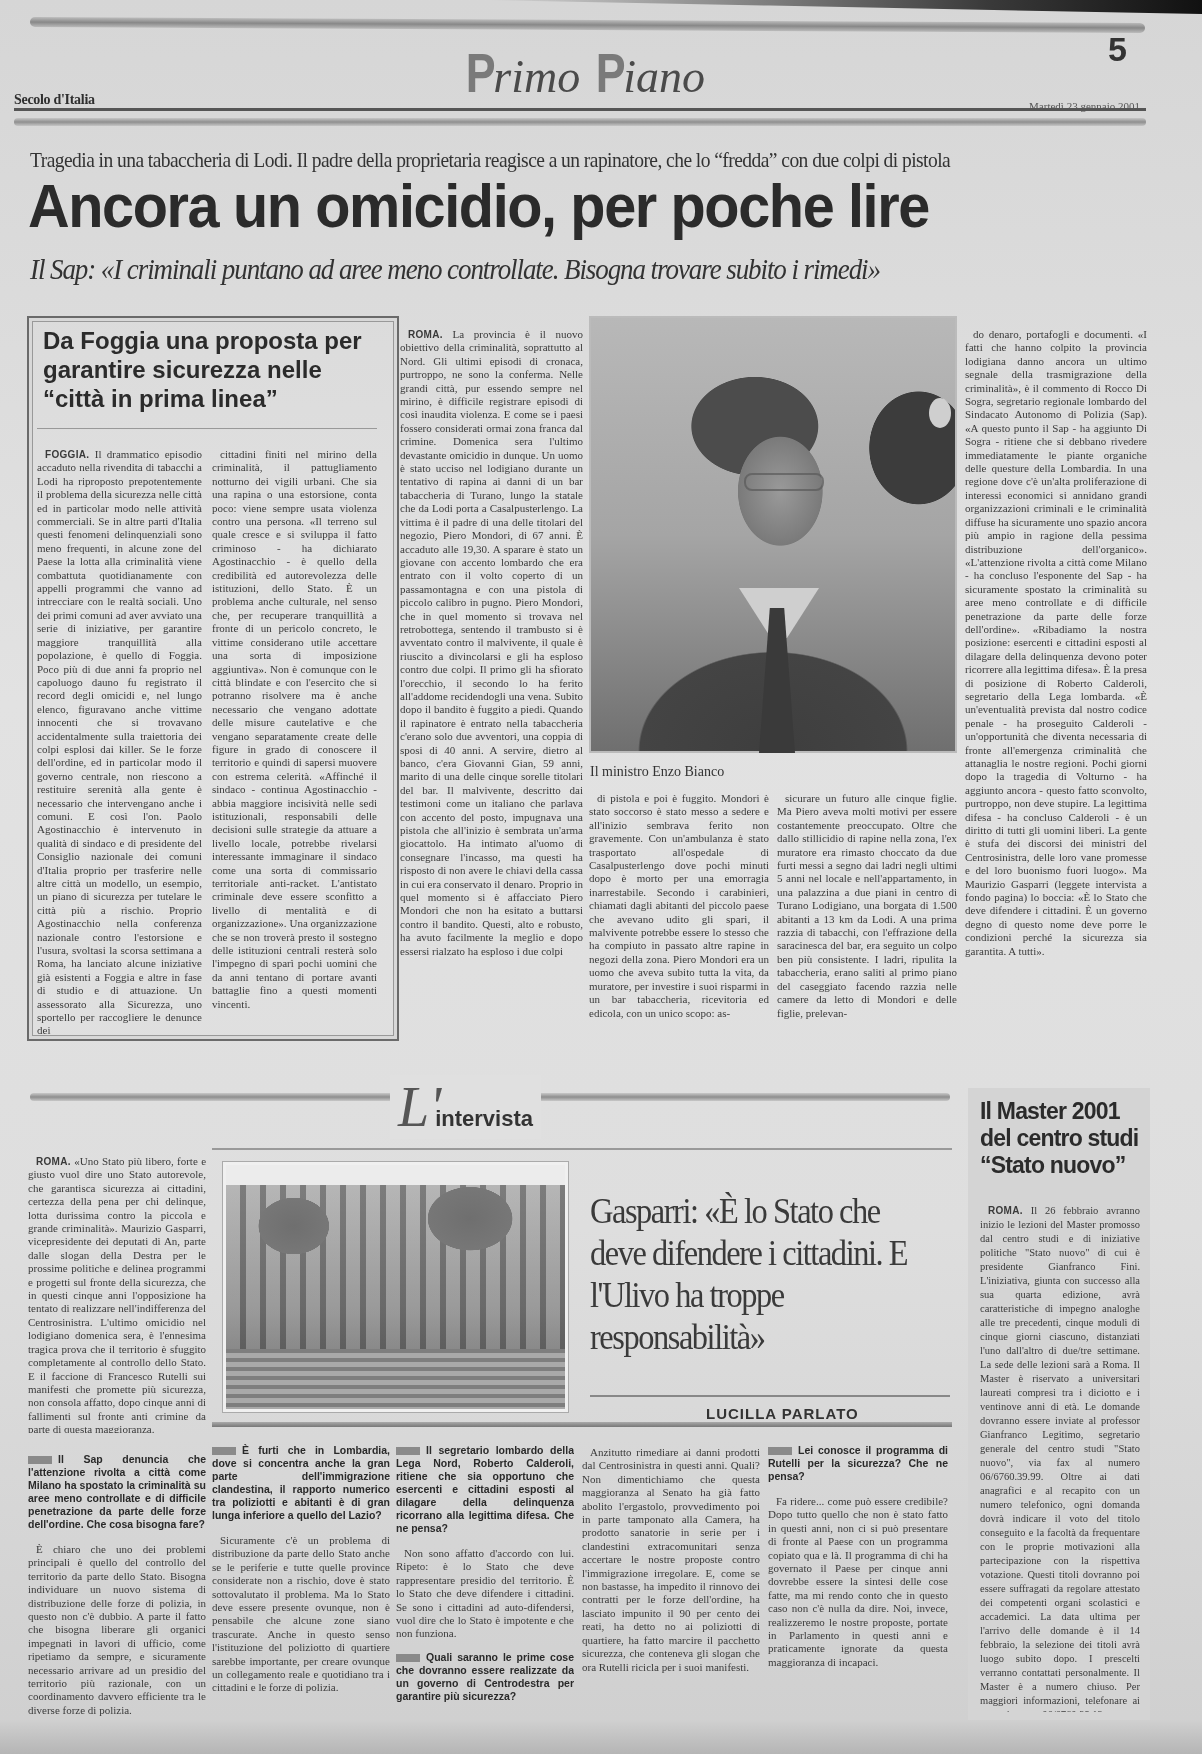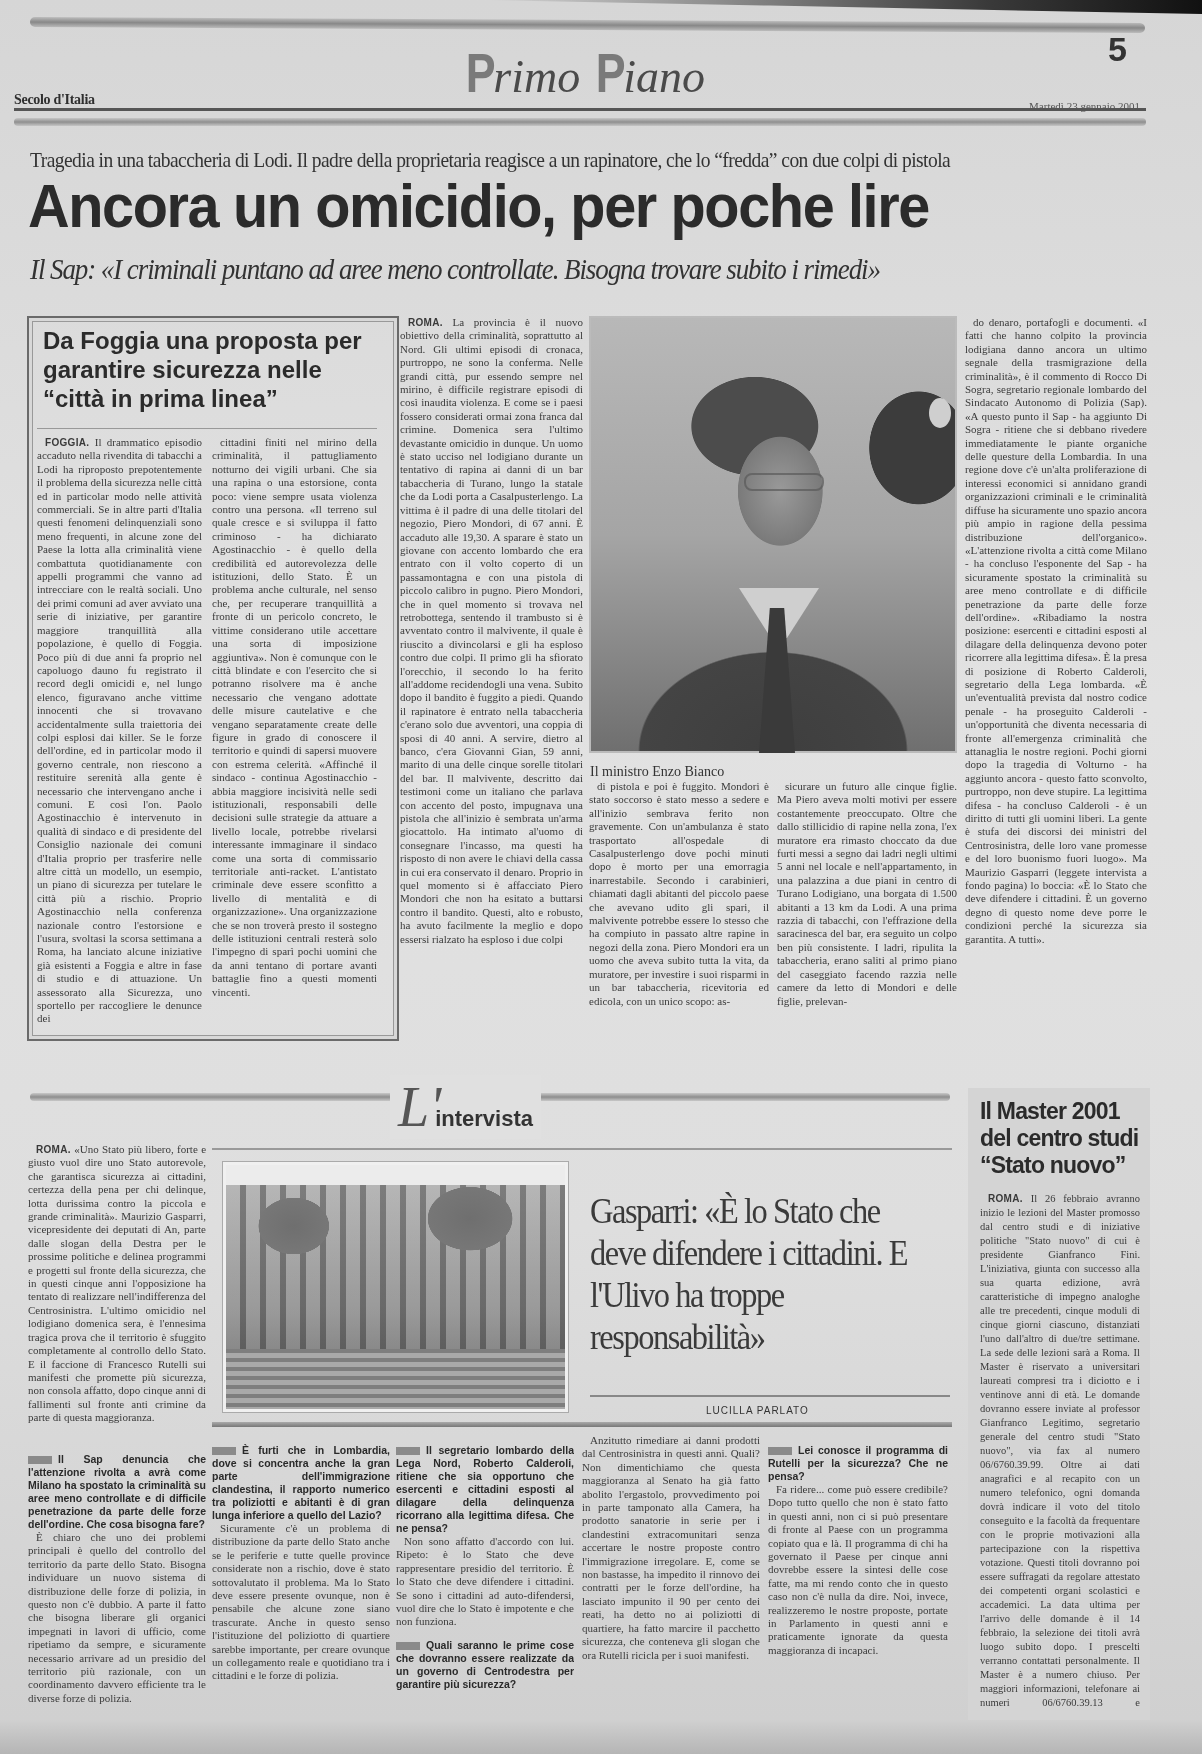--- a/index.html
+++ b/index.html
@@ -46,21 +46,21 @@
 
   
   .foggia-box { position: absolute; left: 27px; top: 316px; width: 372px; height: 725px;
     border: 2px solid #6a6a6a; box-shadow: inset 0 0 0 3px #d8d8d8, inset 0 0 0 4px #999; }
   .foggia-title { position: absolute; left: 14px; top: 8px; font-family: "Liberation Sans", sans-serif;
     font-weight: bold; font-size: 24px; line-height: 29px; color: #2b2b2b; width: 330px; }
   .foggia-rule { position: absolute; left: 8px; top: 110px; width: 340px; height: 1px; background: #999; }
   .foggia-cols { position: absolute; left: 8px; top: 118px; width: 340px; height: 598px; display: flex; gap: 10px; }
 
   .col { font-size: 11px; line-height: 13.4px; text-align: justify; color: #3a3a3a; overflow: hidden; }
-  .col p { text-indent: 8px; }
+  .col p { text-indent: 8px; margin-top: 12px; }
   .col .dateline { font-family: "Liberation Sans", sans-serif; font-weight: bold; font-size: 10px; letter-spacing: 0.3px; }
   .col .bolded { font-family: "Liberation Sans", sans-serif; font-weight: bold; font-size: 10.5px; line-height: 13px; color: #2a2a2a; text-indent: 0; margin-top: 10px; }
   .col .bolded .marker { display: inline-block; width: 24px; height: 8px; background: #8a8a8a; margin-right: 6px; vertical-align: middle; }
 
   .main-col1 { position: absolute; left: 400px; top: 316px; width: 183px; height: 728px; }
   .photo-blanco { position: absolute; left: 589px; top: 316px; width: 368px; height: 437px;
     border: 2px solid #bbb; background:
       radial-gradient(ellipse 70px 90px at 52% 40%, #9a9a9a 0%, #7a7a7a 60%, rgba(0,0,0,0) 61%),
       radial-gradient(ellipse 90px 70px at 45% 25%, #4c4c4c 0%, #4c4c4c 70%, rgba(0,0,0,0) 71%),
       radial-gradient(ellipse 70px 80px at 90% 30%, #3c3c3c 0%, #3c3c3c 70%, rgba(0,0,0,0) 71%),
@@ -95,22 +95,22 @@
       repeating-linear-gradient(90deg, #cfcfcf 0 14px, #8d8d8d 14px 20px),
       linear-gradient(180deg, #e6e6e6 0%, #bdbdbd 60%, #8a8a8a 100%);
     background-blend-mode: normal, normal, multiply, normal; }
   .intv-photo .sky { position: absolute; left: 0; top: 0; width: 100%; height: 20px; background: #ececec; }
   .intv-photo .street { position: absolute; left: 0; bottom: 0; width: 100%; height: 60px;
     background: repeating-linear-gradient(180deg, #7e7e7e 0 4px, #a9a9a9 4px 9px); }
   .intv-frame { position: absolute; left: 212px; top: 1148px; width: 740px; height: 2px; background: #999; }
   .intv-headline { position: absolute; left: 590px; top: 1190px; width: 360px; font-family: "Liberation Serif", serif;
     font-size: 36px; line-height: 42px; color: #3a3a3a; letter-spacing: -1.6px; transform-origin: left; transform: scaleX(0.9); }
   .intv-byline-rule { position: absolute; left: 590px; top: 1395px; width: 360px; height: 2px; background: #888; }
-  .intv-byline { position: absolute; left: 706px; top: 1405px; font-family: "Liberation Sans", sans-serif; font-weight: normal;
-    font-size: 10px; letter-spacing: 1px; color: #333; }
+  .intv-byline { position: absolute; left: 706px; top: 1405px; font-family: "Liberation Sans", sans-serif; font-weight: bold;
+    font-size: 15px; letter-spacing: 1px; color: #333; }
   .intv-rule2 { position: absolute; left: 212px; top: 1422px; width: 740px; height: 5px; background: linear-gradient(180deg, #aaa, #777); }
 
   .intv-qcol1 { position: absolute; left: 28px; top: 1443px; width: 178px; height: 275px; }
   .intv-qcol2 { position: absolute; left: 212px; top: 1434px; width: 178px; height: 284px; }
   .intv-qcol3 { position: absolute; left: 396px; top: 1434px; width: 178px; height: 284px; }
   .intv-qcol4 { position: absolute; left: 582px; top: 1434px; width: 178px; height: 284px; }
   .intv-qcol5 { position: absolute; left: 768px; top: 1434px; width: 180px; height: 284px; }
 
   
   .master-box { position: absolute; left: 968px; top: 1088px; width: 182px; height: 640px; background: #d4d4d4; }
@@ -191,21 +191,21 @@
   <div class="intv-photo">
     <div class="sky"></div>
     <div class="street"></div>
   </div>
   <div class="intv-headline">Gasparri: «È lo Stato che deve difendere i cittadini. E l'Ulivo ha troppe responsabilità»</div>
   <div class="intv-byline-rule"></div>
   <div class="intv-byline">LUCILLA PARLATO</div>
   <div class="intv-rule2"></div>
 
   <div class="col intv-qcol1">
-    <p class="bolded"><span class="marker"></span><span>Il Sap denuncia che l'attenzione rivolta a avrà come Milano ha spostato la criminalità su aree meno controllate e di difficile penetrazione da parte delle forze dell'ordine. Che cosa bisogna fare?</span></p>
+    <p class="bolded"><span class="marker"></span><span>Il Sap denuncia che l'attenzione rivolta a città come Milano ha spostato la criminalità su aree meno controllate e di difficile penetrazione da parte delle forze dell'ordine. Che cosa bisogna fare?</span></p>
     <p>È chiaro che uno dei problemi principali è quello del controllo del territorio da parte dello Stato. Bisogna individuare un nuovo sistema di distribuzione delle forze di polizia, in questo non c'è dubbio. A parte il fatto che bisogna liberare gli organici impegnati in lavori di ufficio, come ripetiamo da sempre, e sicuramente necessario arrivare ad un presidio del territorio più razionale, con un coordinamento davvero efficiente tra le diverse forze di polizia.</p>
   </div>
   <div class="col intv-qcol2">
     <p class="bolded"><span class="marker"></span><span>È furti che in Lombardia, dove si concentra anche la gran parte dell'immigrazione clandestina, il rapporto numerico tra poliziotti e abitanti è di gran lunga inferiore a quello del Lazio?</span></p>
     <p>Sicuramente c'è un problema di distribuzione da parte dello Stato anche se le periferie e tutte quelle province considerate non a rischio, dove è stato sottovalutato il problema. Ma lo Stato deve essere presente ovunque, non è pensabile che alcune zone siano trascurate. Anche in questo senso l'istituzione del poliziotto di quartiere sarebbe importante, per creare ovunque un collegamento reale e quotidiano tra i cittadini e le forze di polizia.</p>
   </div>
   <div class="col intv-qcol3">
     <p class="bolded"><span class="marker"></span><span>Il segretario lombardo della Lega Nord, Roberto Calderoli, ritiene che sia opportuno che esercenti e cittadini esposti al dilagare della delinquenza ricorrano alla legittima difesa. Che ne pensa?</span></p>
     <p>Non sono affatto d'accordo con lui. Ripeto: è lo Stato che deve rappresentare presidio del territorio. È lo Stato che deve difendere i cittadini. Se sono i cittadini ad auto-difendersi, vuol dire che lo Stato è impotente e che non funziona.</p>
     <p class="bolded"><span class="marker"></span><span>Quali saranno le prime cose che dovranno essere realizzate da un governo di Centrodestra per garantire più sicurezza?</span></p>

